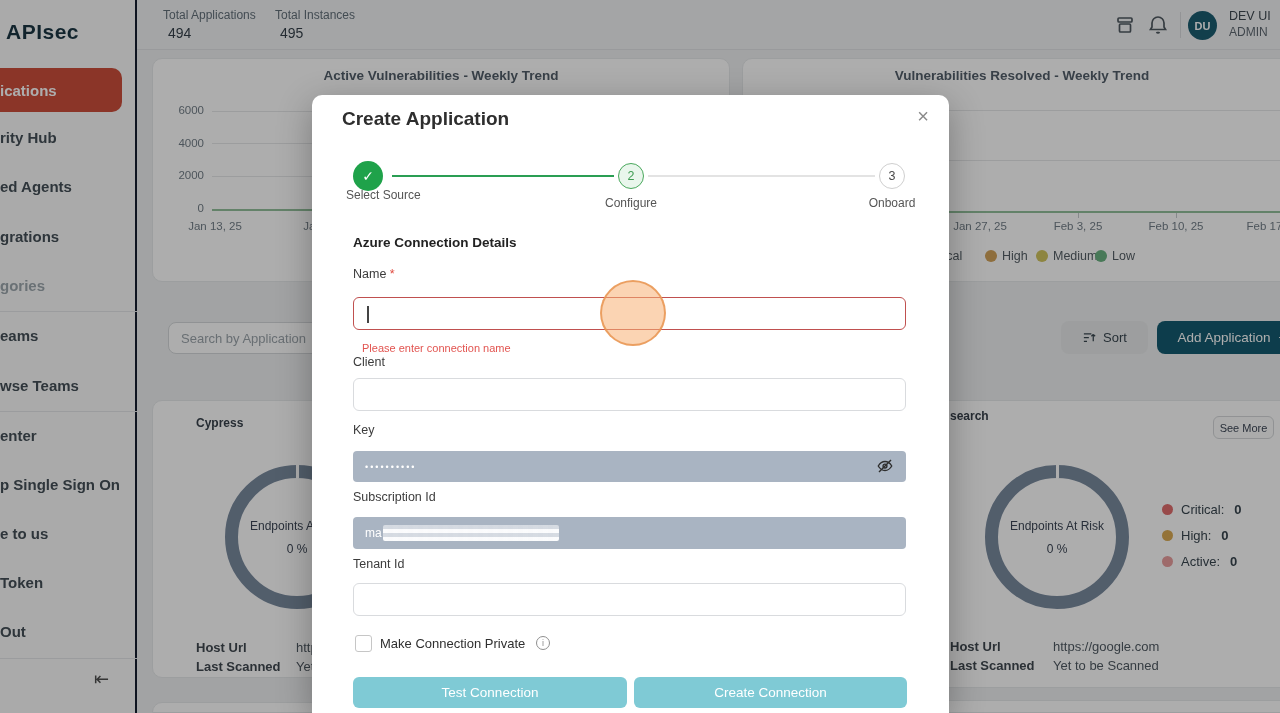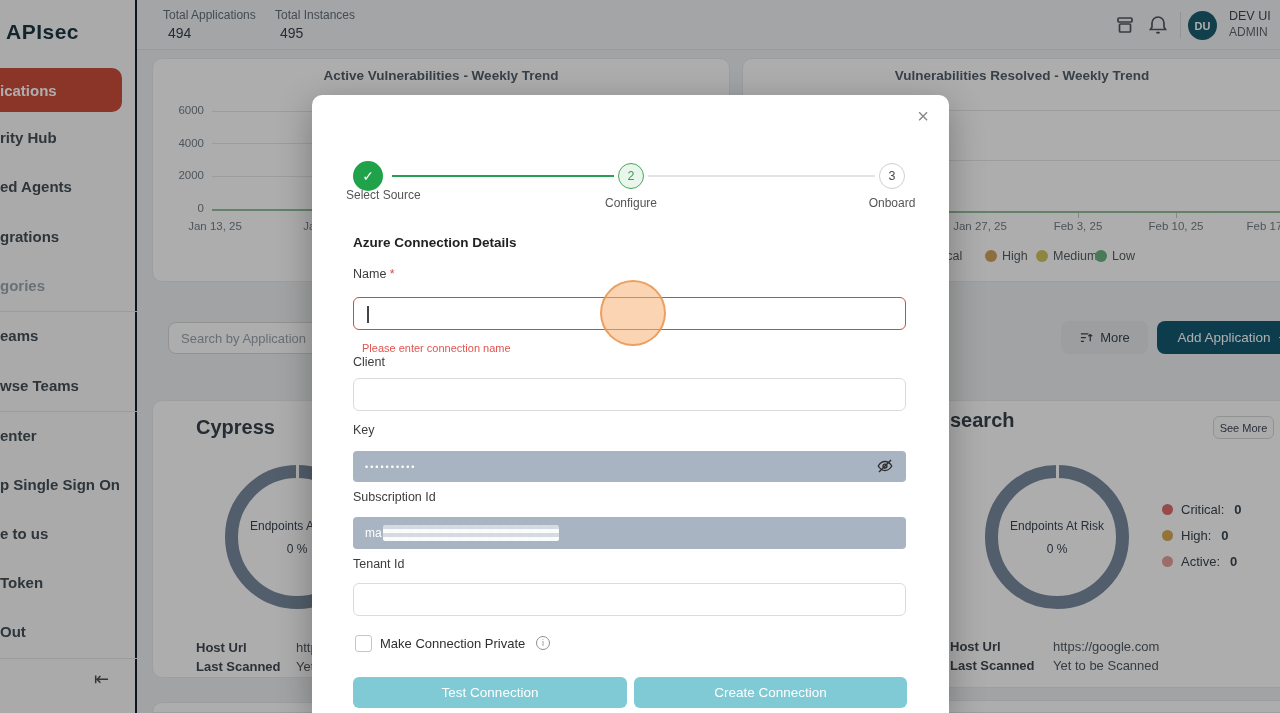--- a/index.html
+++ b/index.html
@@ -34,21 +34,21 @@
   .xtick { width:1px; height:5px; background:#c4c8cc; }
   .xlab { width:70px; text-align:center; font-size:11.5px; color:#6e7a84; }
   .lgnd { display:flex; align-items:center; gap:5px; font-size:12.5px; color:#4f5960; }
   .dot { width:12px; height:12px; border-radius:50%; }
 
   .search-box { left:168px; top:322px; width:290px; height:32px; border:1px solid #d4d7d9; border-radius:8px; background:#fff; padding:0 12px; font-size:13px; color:#333; z-index:1; }
   .search-box::placeholder { color:#98a1a8; }
   .sort-btn { left:1061px; top:321px; width:87px; height:33px; background:#e7e9ea; border:none; border-radius:8px; font-size:13px; color:#33404a; display:flex; align-items:center; justify-content:center; gap:6px; cursor:pointer; z-index:1; }
   .add-btn { left:1157px; top:321px; width:150px; height:33px; background:#0d566c; border:none; border-radius:8px; font-size:13.5px; color:#fff; display:flex; align-items:center; justify-content:center; gap:8px; cursor:pointer; z-index:1; }
 
-  .app-title { font-size:20px; font-weight:bold; color:#323c46; }
+  .app-title { font-size:12px; font-weight:bold; color:#323c46; }
   .donut { width:144px; height:144px; border:13px solid #76879c; border-radius:50%; background:#fff; display:flex; flex-direction:column; align-items:center; justify-content:center; z-index:1; }
   .donut .notch { position:absolute; top:-13px; left:50%; margin-left:-1.5px; width:3px; height:13px; background:#fff; }
   .donut-label { font-size:12px; color:#374151; }
   .donut-value { font-size:12px; color:#374151; margin-top:9px; }
   .kv-label { font-size:13px; font-weight:bold; color:#3b434b; }
   .kv-value { font-size:13px; color:#4b555e; }
   .see-more { left:1213px; top:416px; width:61px; height:23px; background:#fcfcfc; border:1px solid #d5d7da; border-radius:6px; font-size:11px; color:#374151; display:flex; align-items:center; justify-content:center; cursor:pointer; z-index:1; }
   .risk-row { display:flex; align-items:center; gap:8px; font-size:13px; color:#33404a; }
   .risk-row b { margin-left:2px; }
 
@@ -177,21 +177,21 @@
     <span class="dot" style="background:#67b07e"></span>
     <span>Low</span>
   </div>
 
   <input class="abs search-box" type="text" placeholder="Search by Application" style="">
   <button class="abs sort-btn">
     <svg width="15" height="15" viewBox="0 0 24 24" fill="none" stroke="#33404a" stroke-width="2">
       <path d="M3 6h12M3 12h8M3 18h5"></path>
         <path d="M18 18V7m0 0-3 3m3-3 3 3"></path>
     </svg>
-    <span>More</span>
+    <span>Sort</span>
   </button>
   <button class="abs add-btn">
     <span>Add Application</span>
     <span>+</span>
   </button>
 
   <div class="abs card" style="left:152px;top:400px;width:578px;height:278px">
     <div class="abs app-title" style="left:43px;top:15px">Cypress</div>
     <div class="abs kv-label" style="left:43px;top:239px">Host Url</div>
     <div class="abs kv-value" style="left:143px;top:239px">https://google.com</div>
@@ -231,20 +231,21 @@
   <div class="abs kv-value" style="left:1053px;top:639px;z-index:1">https://google.com</div>
   <div class="abs kv-label" style="left:950px;top:658px;z-index:1">Last Scanned</div>
   <div class="abs kv-value" style="left:1053px;top:658px;z-index:1">Yet to be Scanned</div>
 
   <div class="abs card" style="left:152px;top:702px;width:578px;height:11px;border-radius:10px 10px 0 0"></div>
   <div class="abs card" style="left:742px;top:700px;width:560px;height:13px;border-radius:10px 10px 0 0"></div>
 
   <div class="abs overlay"></div>
 
   <div class="abs modal">
+    <div class="abs m-title">Create Application</div>
     <div class="abs m-close">×</div>
 
     <div class="abs step-c1">
       <span>✓</span>
     </div>
     <div class="abs step-line-done"></div>
     <div class="abs step-c2">2</div>
     <div class="abs step-line-todo"></div>
     <div class="abs step-c3">3</div>
     <div class="abs step-lab" style="left:34px;top:93px">Select Source</div>

